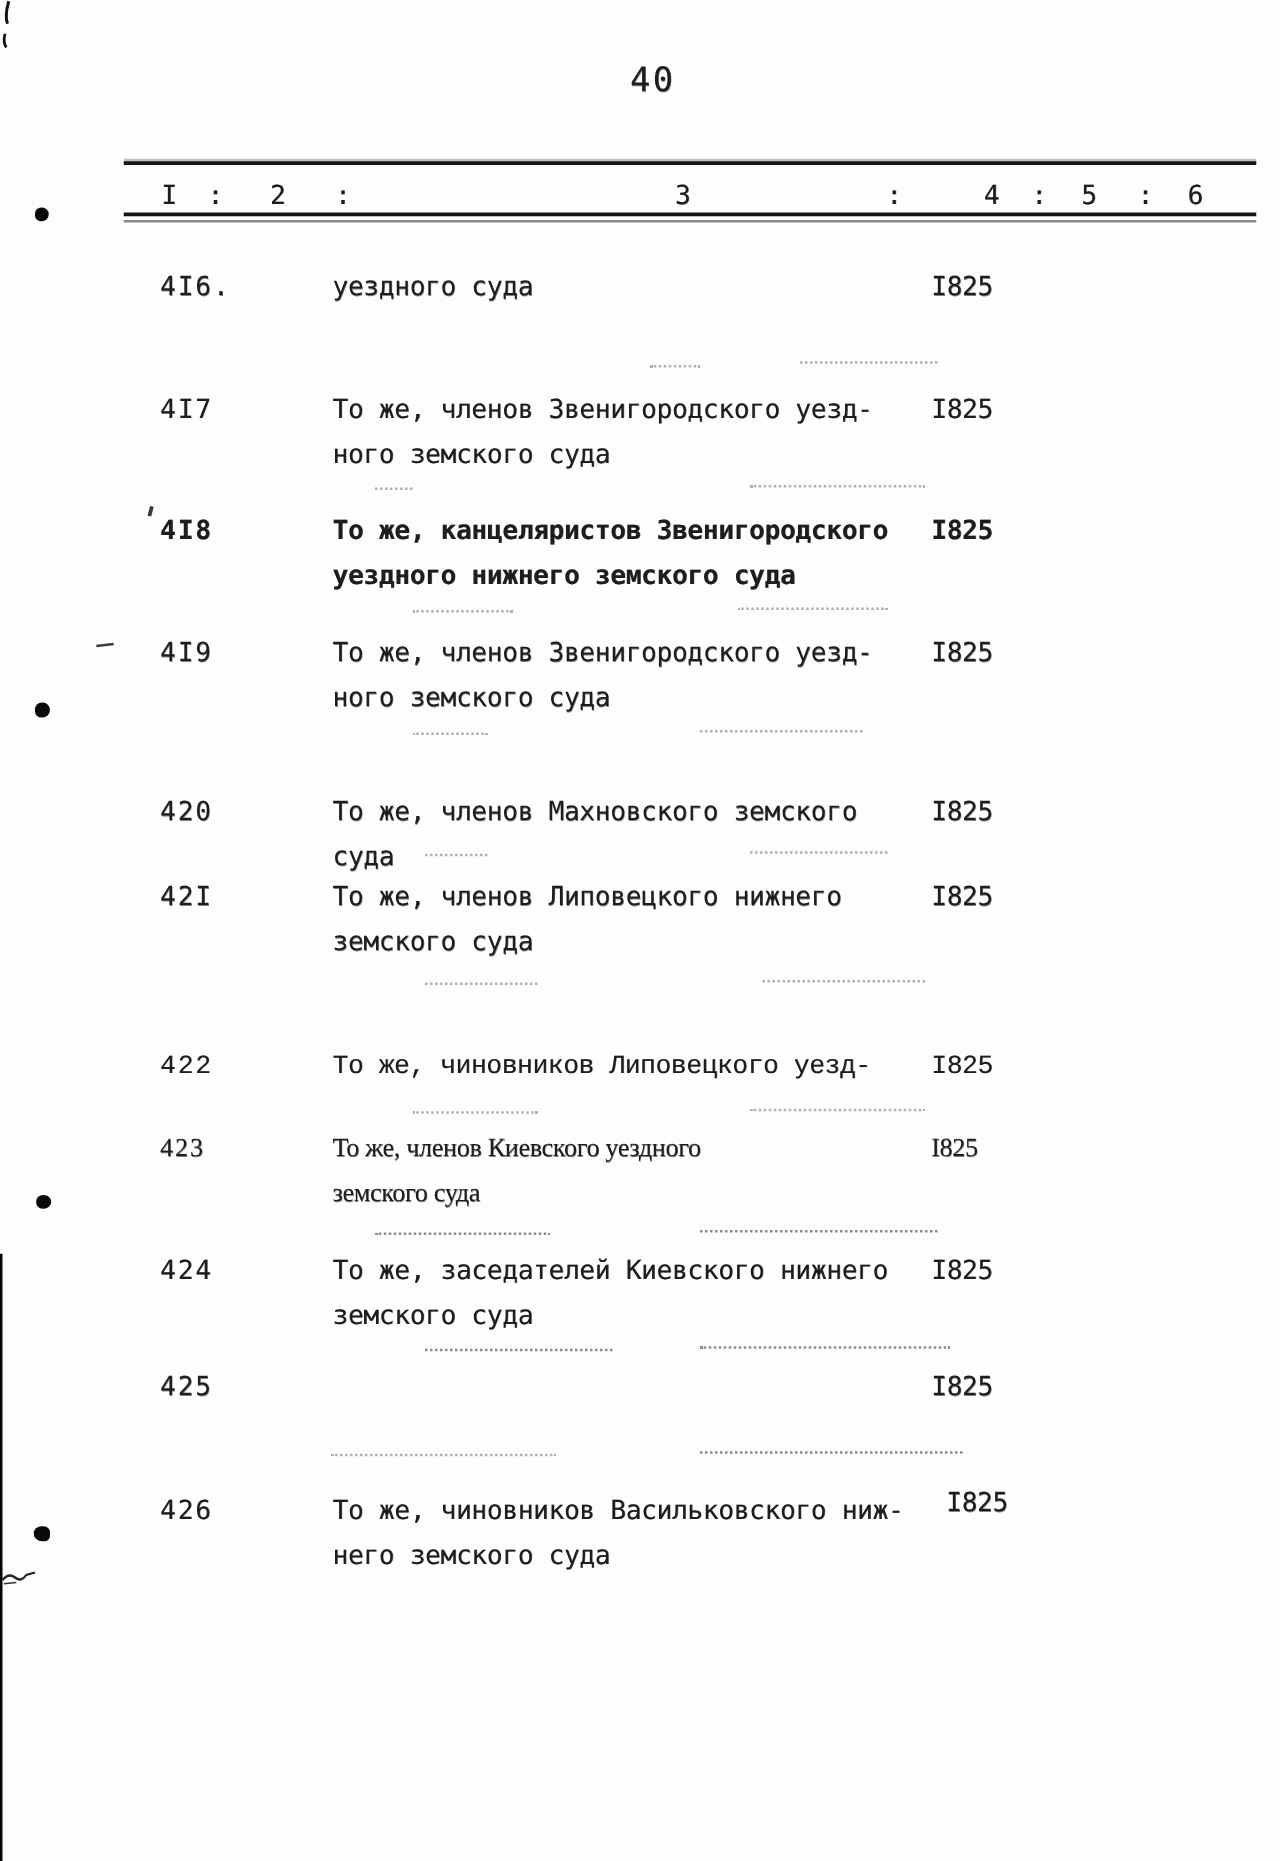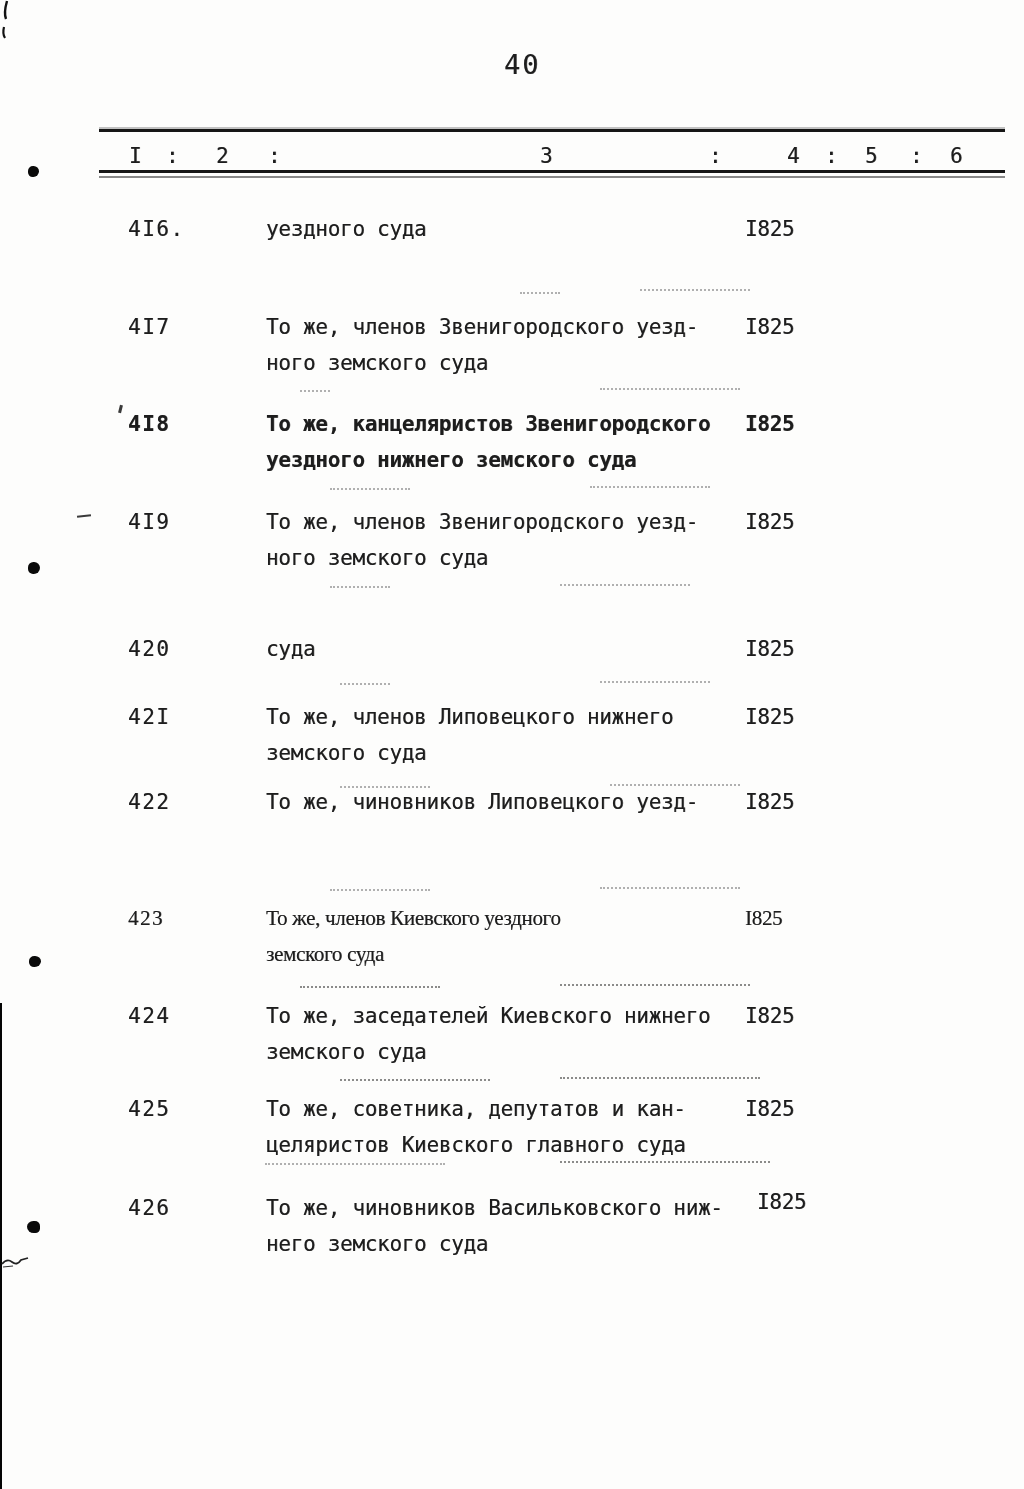--- a/index.html
+++ b/index.html
@@ -100,33 +100,34 @@
         <span class="no">4I9</span>
         <div class="desc">
           <div class="dline">То же, членов Звенигородского уезд-</div>
           <div class="dline">ного земского суда</div>
         </div>
         <span class="year">I825</span>
       </div>
       <div class="row typed" style="top: 618px; margin-top: 13px;">
         <span class="no">420</span>
         <div class="desc">
+          <div class="dline">То же, членов Махновского земского</div>
           <div class="dline">суда</div>
         </div>
         <span class="year">I825</span>
       </div>
       <div class="row typed" style="top: 699px;">
         <span class="no">42I</span>
         <div class="desc">
           <div class="dline">То же, членов Липовецкого нижнего</div>
           <div class="dline">земского суда</div>
         </div>
         <span class="year">I825</span>
       </div>
-      <div class="row typed" style="top: 784px;">
+      <div class="row typed" style="top: 836px; font-family: Liberation Mono, monospace;">
         <span class="no">422</span>
         <div class="desc">
           <div class="dline">То же, чиновников Липовецкого уезд-</div>
         </div>
         <span class="year">I825</span>
       </div>
       <div class="row typed" style="top: 900px; font-family: Liberation Serif, serif;">
         <span class="no">423</span>
         <div class="desc">
           <div class="dline">То же, членов Киевского уездного</div>
@@ -137,24 +138,20 @@
       <div class="row typed" style="top: 998px;">
         <span class="no">424</span>
         <div class="desc">
           <div class="dline">То же, заседателей Киевского нижнего</div>
           <div class="dline">земского суда</div>
         </div>
         <span class="year">I825</span>
       </div>
       <div class="row typed" style="top: 1091px;">
         <span class="no">425</span>
-        <div class="desc">
-          <div class="dline">То же, советника, депутатов и кан-</div>
-          <div class="dline">целяристов Киевского главного суда</div>
-        </div>
         <span class="year">I825</span>
       </div>
       <div class="row typed" style="top: 1190px; padding-left: 20px;">
         <span class="no">426</span>
         <div class="desc">
           <div class="dline">То же, чиновников Васильковского ниж-</div>
           <div class="dline">него земского суда</div>
         </div>
         <span class="year">I825</span>
       </div>

